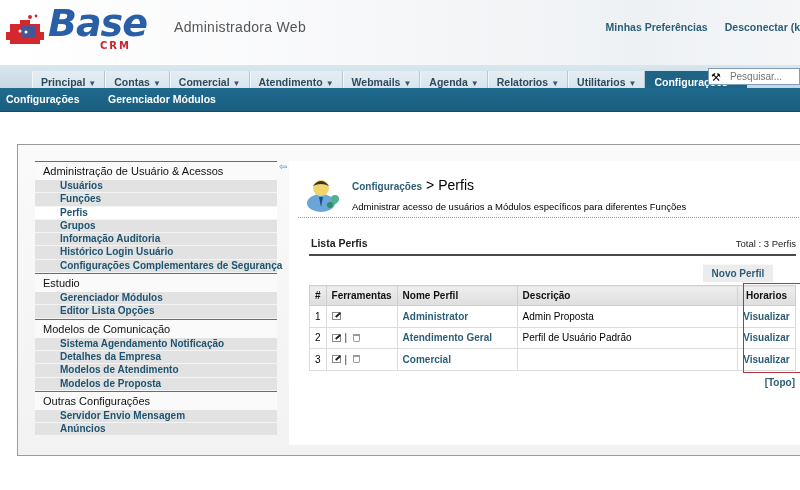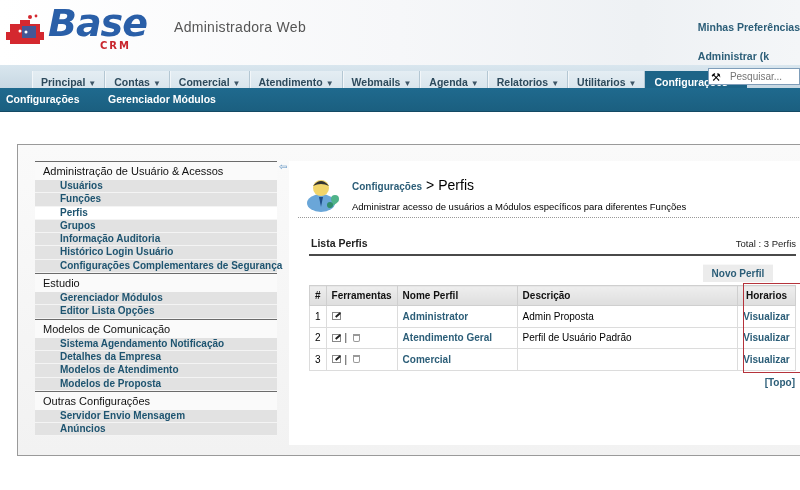--- a/index.html
+++ b/index.html
@@ -5,21 +5,21 @@
   * { box-sizing: border-box; margin: 0; padding: 0; }
   body { width: 800px; height: 490px; overflow: hidden; background: #ffffff; font-family: "Liberation Sans", sans-serif; font-size: 11px; color: #000; position: relative; }
 
   
   .header { position: absolute; left: 0; top: 0; width: 800px; height: 65px; background: linear-gradient(90deg, #ffffff 0%, #f6f7f9 50%, #eef1f4 80%, #f4f6f8 100%); }
   .logo { position: absolute; left: 4px; top: 2px; width: 140px; height: 52px; }
   .logo-mark { position: absolute; left: 2px; top: 12px; width: 40px; height: 32px; }
   .logo-base { position: absolute; left: 44px; top: 0px; font-family: "DejaVu Sans", sans-serif; font-weight: bold; font-size: 38px; color: #2a5fa8; letter-spacing: -1px; line-height: 42px; font-style: italic; }
   .logo-crm { position: absolute; left: 96px; top: 38px; font-family: "DejaVu Sans", sans-serif; font-size: 10px; font-weight: bold; color: #c8252c; letter-spacing: 2px; }
   .app-title { position: absolute; left: 174px; top: 19px; font-size: 14px; color: #555; letter-spacing: 0.3px; }
-  .top-links { position: absolute; right: 0; top: 21px; display: flex; gap: 17px; flex-direction: column; }
+  .top-links { position: absolute; right: 0; top: 21px; display: flex; gap: 17px; }
   .top-link { font-weight: bold; color: #2c5e78; font-size: 10.5px; text-decoration: none; cursor: pointer; white-space: nowrap; }
 
   
   .mainnav { position: absolute; left: 0; top: 65px; width: 800px; height: 23px; background: #ffffff; }
   .mainnav-bg { position: absolute; left: 0; top: 0; width: 800px; height: 23px; background: linear-gradient(#d9e6ee, #c7d8e3); }
   .nav-tabs { position: absolute; left: 32px; top: 0; display: flex; height: 23px; }
   .nav-tab { height: 34px; line-height: 22px; padding: 0 8px; font-weight: bold; font-size: 10.5px; color: #2d4a5c; background: linear-gradient(#e4edf3, #cddce6); border-left: 1px solid #f2f6f9; border-right: 1px solid #b4c7d3; white-space: nowrap; cursor: pointer; margin-top: 6px; }
   .nav-tab .caret { font-size: 8px; margin-left: 3px; color: #3d5566; }
   .nav-tab.active { background: #1d6487; color: #ffffff; border-color: #1d6487; padding: 0 18px 0 8px; }
   .search-box { position: absolute; left: 708px; top: 3px; width: 92px; height: 17px; background: #fff; border: 1px solid #7f9db9; display: flex; align-items: center; padding-left: 2px; }
@@ -83,21 +83,21 @@
       <circle cx="30" cy="2" r="1.4" fill="#d4282f"></circle>
       <circle cx="14" cy="17" r="1.5" fill="#fff"></circle>
       <circle cx="20" cy="18" r="1.5" fill="#fff"></circle>
     </svg>
     <span class="logo-base">Base</span>
     <span class="logo-crm">CRM</span>
   </div>
   <div class="app-title">Administradora Web</div>
   <div class="top-links">
     <a class="top-link">Minhas Preferências</a>
-    <a class="top-link">Administrar (k</a>
+    <a class="top-link">Desconectar (k</a>
   </div>
 </div>
 
 <div class="mainnav">
   <div class="mainnav-bg"></div>
   <div class="nav-tabs">
     <div class="nav-tab"><span>Principal</span><span class="caret">▼</span></div>
     <div class="nav-tab"><span>Contas</span><span class="caret">▼</span></div>
     <div class="nav-tab"><span>Comercial</span><span class="caret">▼</span></div>
     <div class="nav-tab"><span>Atendimento</span><span class="caret">▼</span></div>

